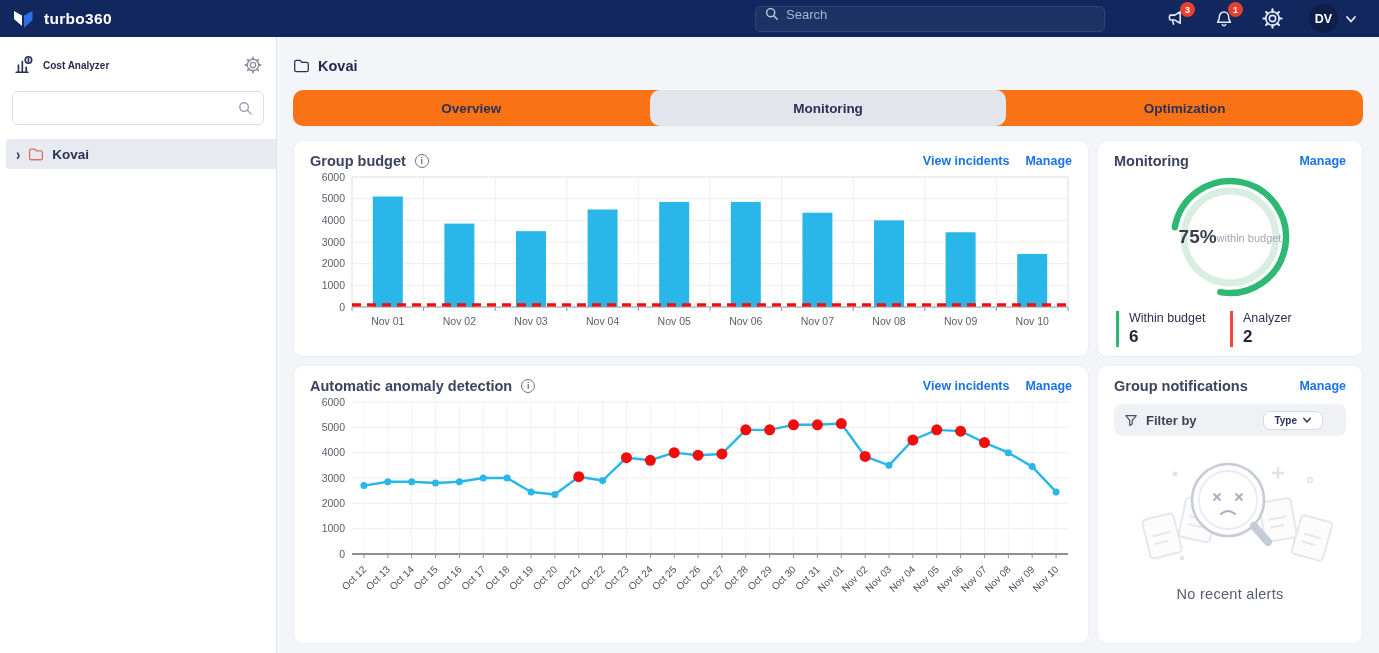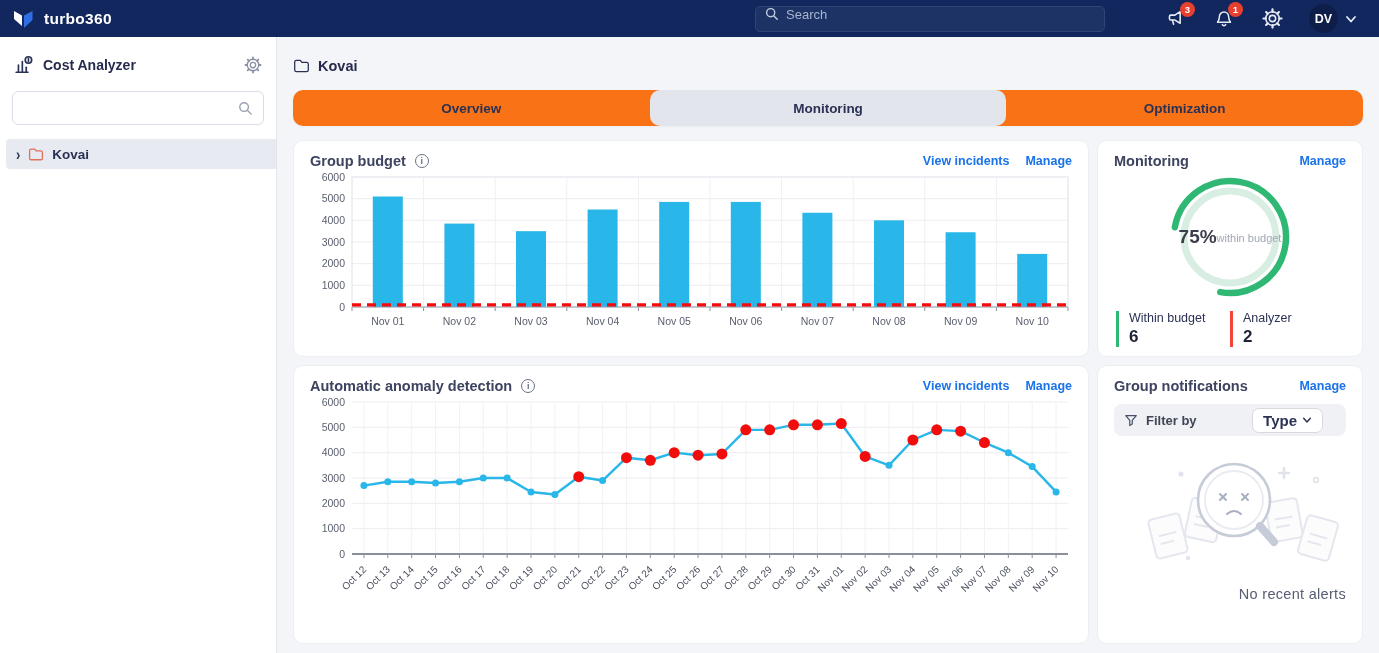--- a/index.html
+++ b/index.html
@@ -28,21 +28,21 @@
     display:flex; align-items:center; justify-content:center;
     font-size:12.5px; font-weight:bold; color:#fff; }
 
   
   .shell { display:flex; height:616px; }
   .sidebar { width:277px; background:#fff; border-right:1px solid #e3e4e9; flex-shrink:0; }
   .main { flex:1; background:#f4f5f8; padding:0 16px; position:relative; }
 
   
   .sb-head { display:flex; align-items:center; padding:18px 14px 12px 14px; gap:9px; }
-  .sb-title { font-size:14px; font-weight:bold; color:#262b4e; flex:1; }
+  .sb-title { font-size:10px; font-weight:bold; color:#262b4e; flex:1; }
   .sb-search { margin:4px 12px 14px 12px; height:34px; border:1px solid #dcdde6;
     border-radius:6px; display:flex; align-items:center; padding:0 10px; background:#fff; }
   .sb-search input { flex:1; border:none; outline:none; font-size:13px; font-family:inherit; color:#2b3154; }
   .tree-item { margin:0 0 0 6px; height:30px; background:#e8eaf2; border-radius:4px 0 0 4px;
     display:flex; align-items:center; gap:8px; padding:0 10px; cursor:pointer; }
   .tree-label { font-size:13.5px; color:#2b3154; font-weight:600; }
   .tree-caret { font-size:13px; color:#2b3154; font-weight:bold; transform:scaleY(1.2); }
 
   
   .crumb { display:flex; align-items:center; gap:8px; padding:20px 0 16px 0; }
@@ -78,23 +78,23 @@
   .stat { flex:1; border-left:3px solid #2eb873; padding-left:10px; }
   .stat.red { border-left-color:#f4453d; }
   .stat-label { font-size:12.5px; color:#2b3154; }
   .stat-value { font-size:17px; font-weight:bold; color:#1e2235; margin-top:2px; }
 
   
   .filter-bar { margin-top:10px; height:32px; background:#f0f1f5; border-radius:8px;
     display:flex; align-items:center; padding:0 23px 0 10px; gap:8px; }
   .filter-label { font-size:13px; color:#3f4554; font-weight:600; flex:1; }
   .type-btn { background:#fff; border:1px solid #d8dade; border-radius:7px;
-    padding:3px 10px; font-size:15px; color:#2b3154; font-weight:600;
+    padding:3px 10px; font-size:10px; color:#2b3154; font-weight:600;
     display:flex; align-items:center; gap:5px; cursor:pointer; }
-  .empty-zone { display:flex; flex-direction:column; align-items:flex-end; margin-top:12px; }
+  .empty-zone { display:flex; flex-direction:column; align-items:center; margin-top:12px; }
   .empty-text { font-size:14.5px; color:#565d72; margin-top:10px; letter-spacing:.3px; }
 
   svg { display:block; }
   .chart-svg text { font-family:"Liberation Sans","DejaVu Sans",sans-serif; }
 </style>
 </head>
 <body>
 
 <div class="topbar">
   <div class="brand">

